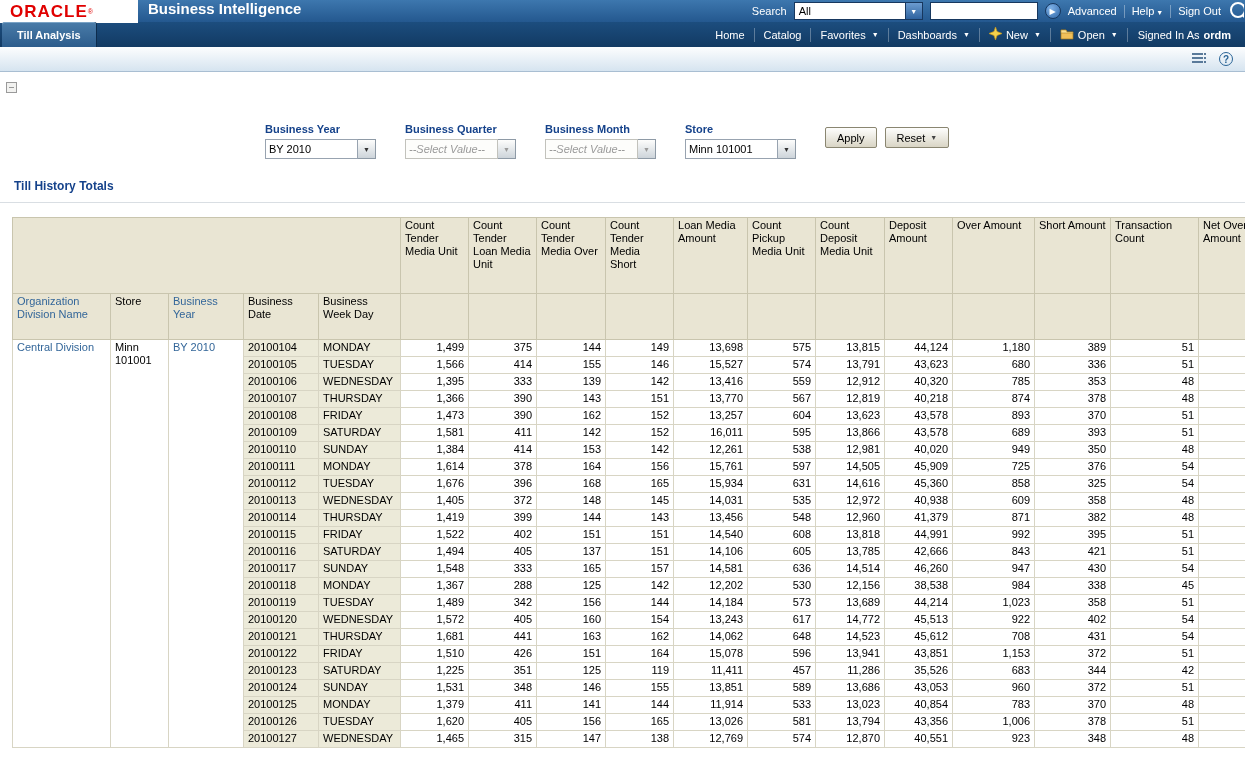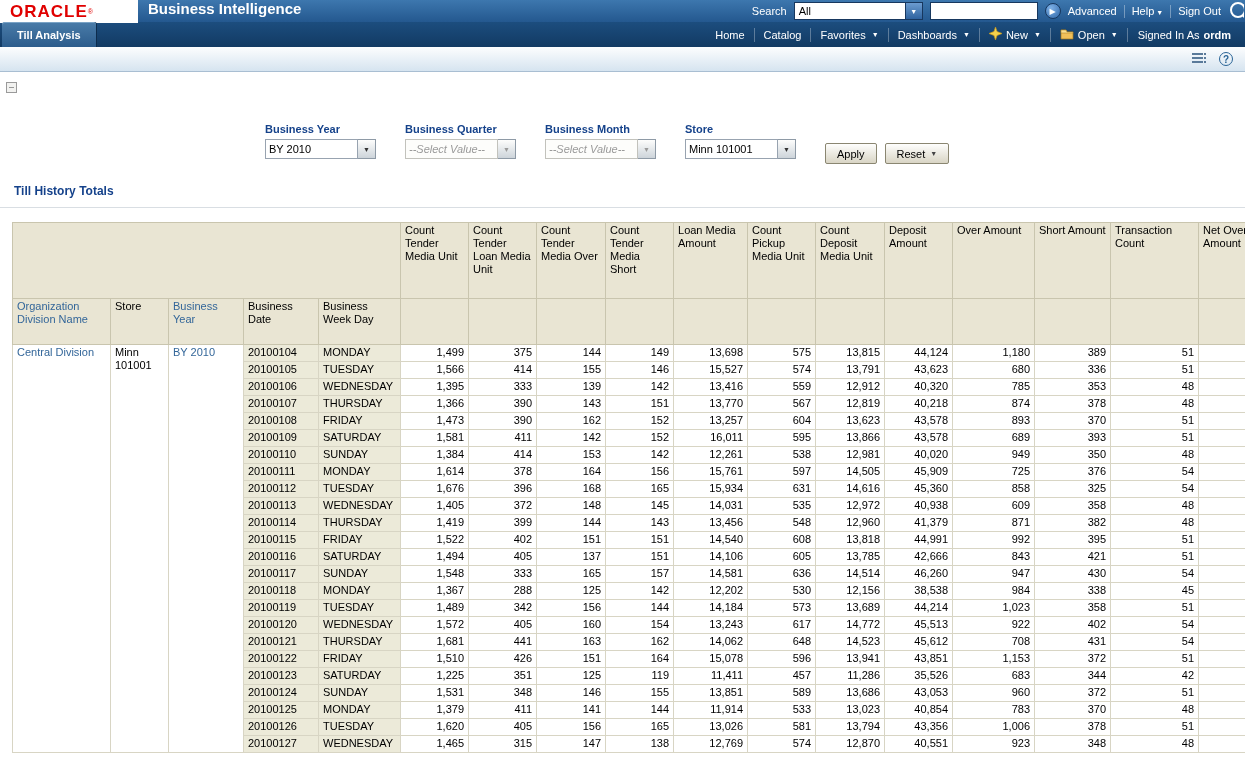--- a/index.html
+++ b/index.html
@@ -39,21 +39,21 @@
   
   .collapse-icon { margin:10px 0 0 6px; width:11px; height:11px; border:1px solid #9a9a9a; background:#f2f2f0; color:#666; font-size:9px; line-height:8px; text-align:center; cursor:pointer; }
 
   .filters { display:flex; align-items:flex-start; gap:29px; margin:30px 0 0 265px; }
   .filter-label { display:block; color:#15428b; font-weight:bold; margin-bottom:4px; white-space:nowrap; }
   .combo { display:flex; }
   .combo-text { width:93px; height:20px; border:1px solid #98a3b0; background:#fff; padding:3px 3px 2px; overflow:hidden; white-space:nowrap; }
   .combo.disabled .combo-text { color:#9a9a9a; font-style:italic; background:#fdfdfb; border-color:#c2c2bc; }
   .combo-btn { width:18px; height:20px; border:1px solid #8e9aa6; border-left:none; background:linear-gradient(#fdfdfc,#cdd4da); display:flex; align-items:center; justify-content:center; font-size:7px; color:#333; cursor:pointer; }
   .combo.disabled .combo-btn { color:#9a9a9a; cursor:default; }
-  .actions { display:flex; gap:8px; margin-top:20px; }
+  .actions { display:flex; gap:8px; margin-top:4px; }
   .btn { height:21px; padding:0 11px; background:linear-gradient(#fefefd,#d9d5c5); border:1px solid #8a8671; border-radius:2px; font-size:11px; display:flex; align-items:center; gap:5px; cursor:pointer; }
   .btn .bcaret { font-size:7px; color:#444; }
 
   .report-head { margin:20px 0 0 14px; }
   .report-title { color:#15428b; font-weight:bold; font-size:12px; }
   .time-run { color:#15428b; margin-top:7px; }
   .hr { border-top:1px solid #d9dee3; margin-top:9px; }
 
   
   .table-wrap { margin:14px 0 0 12px; }

